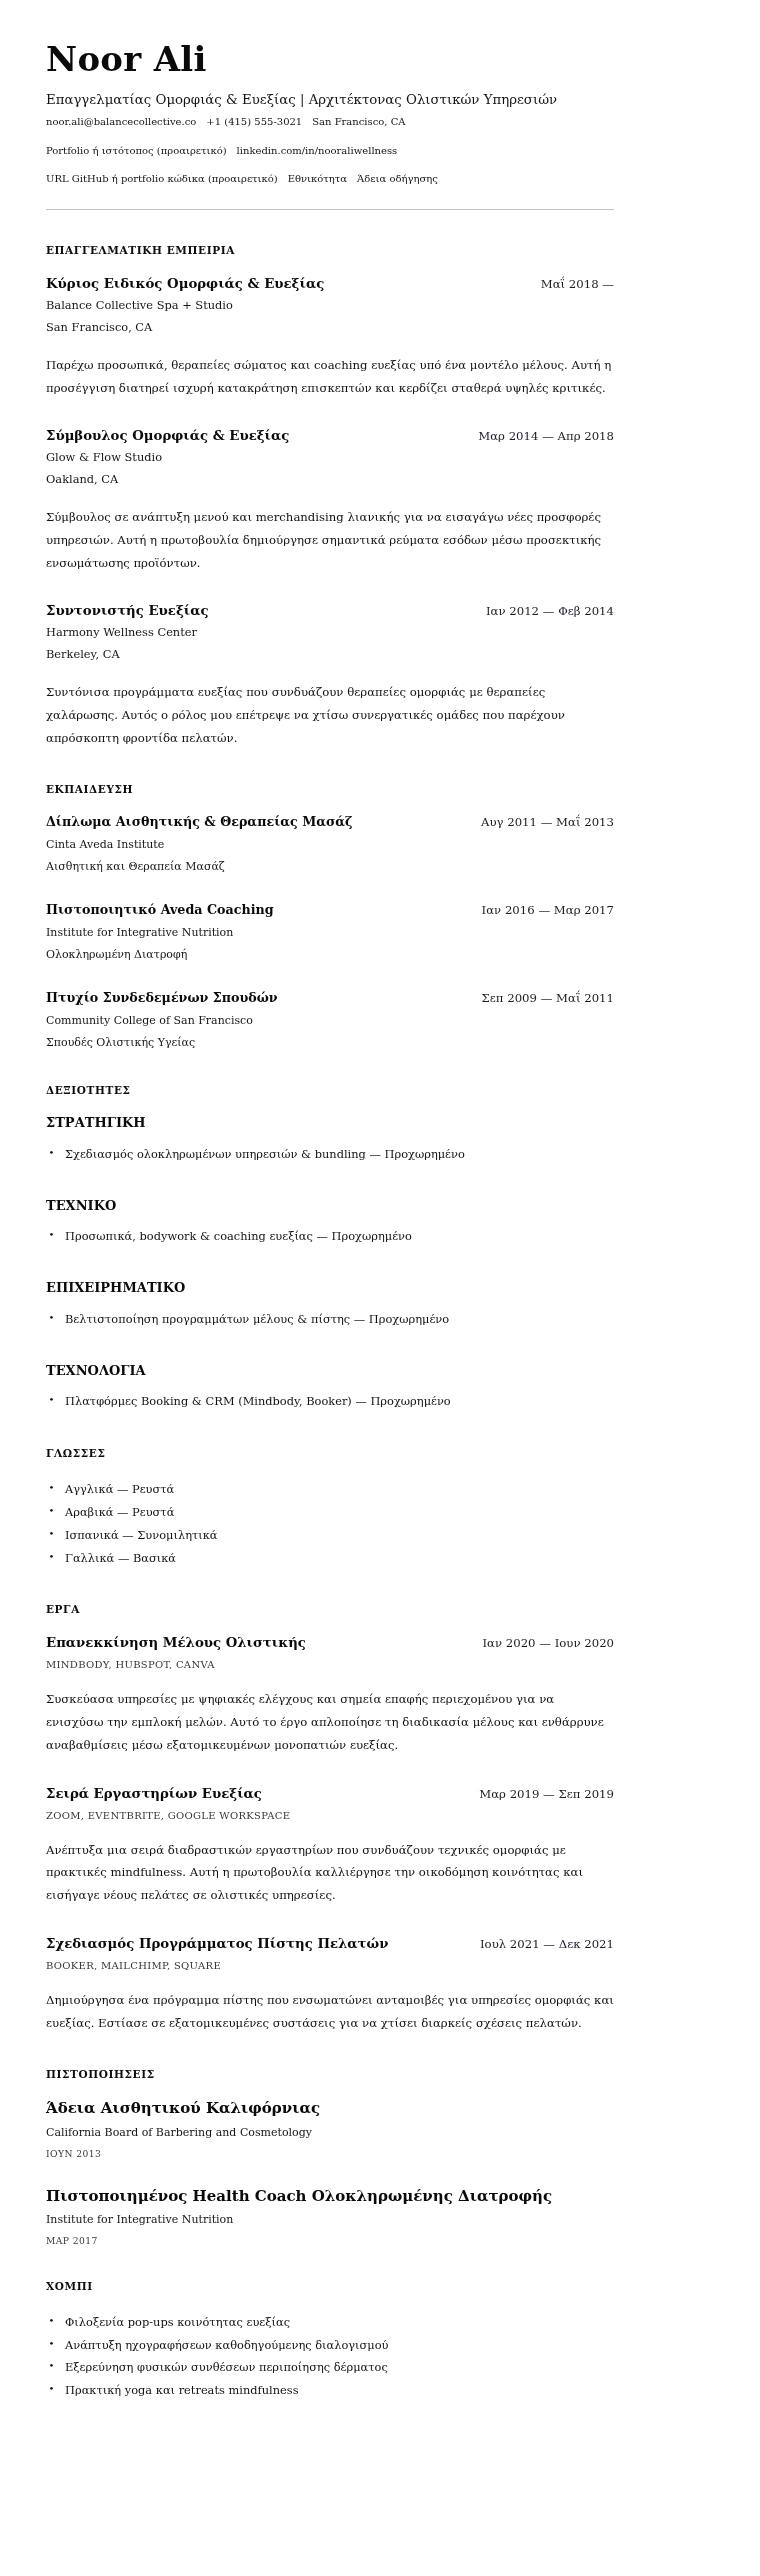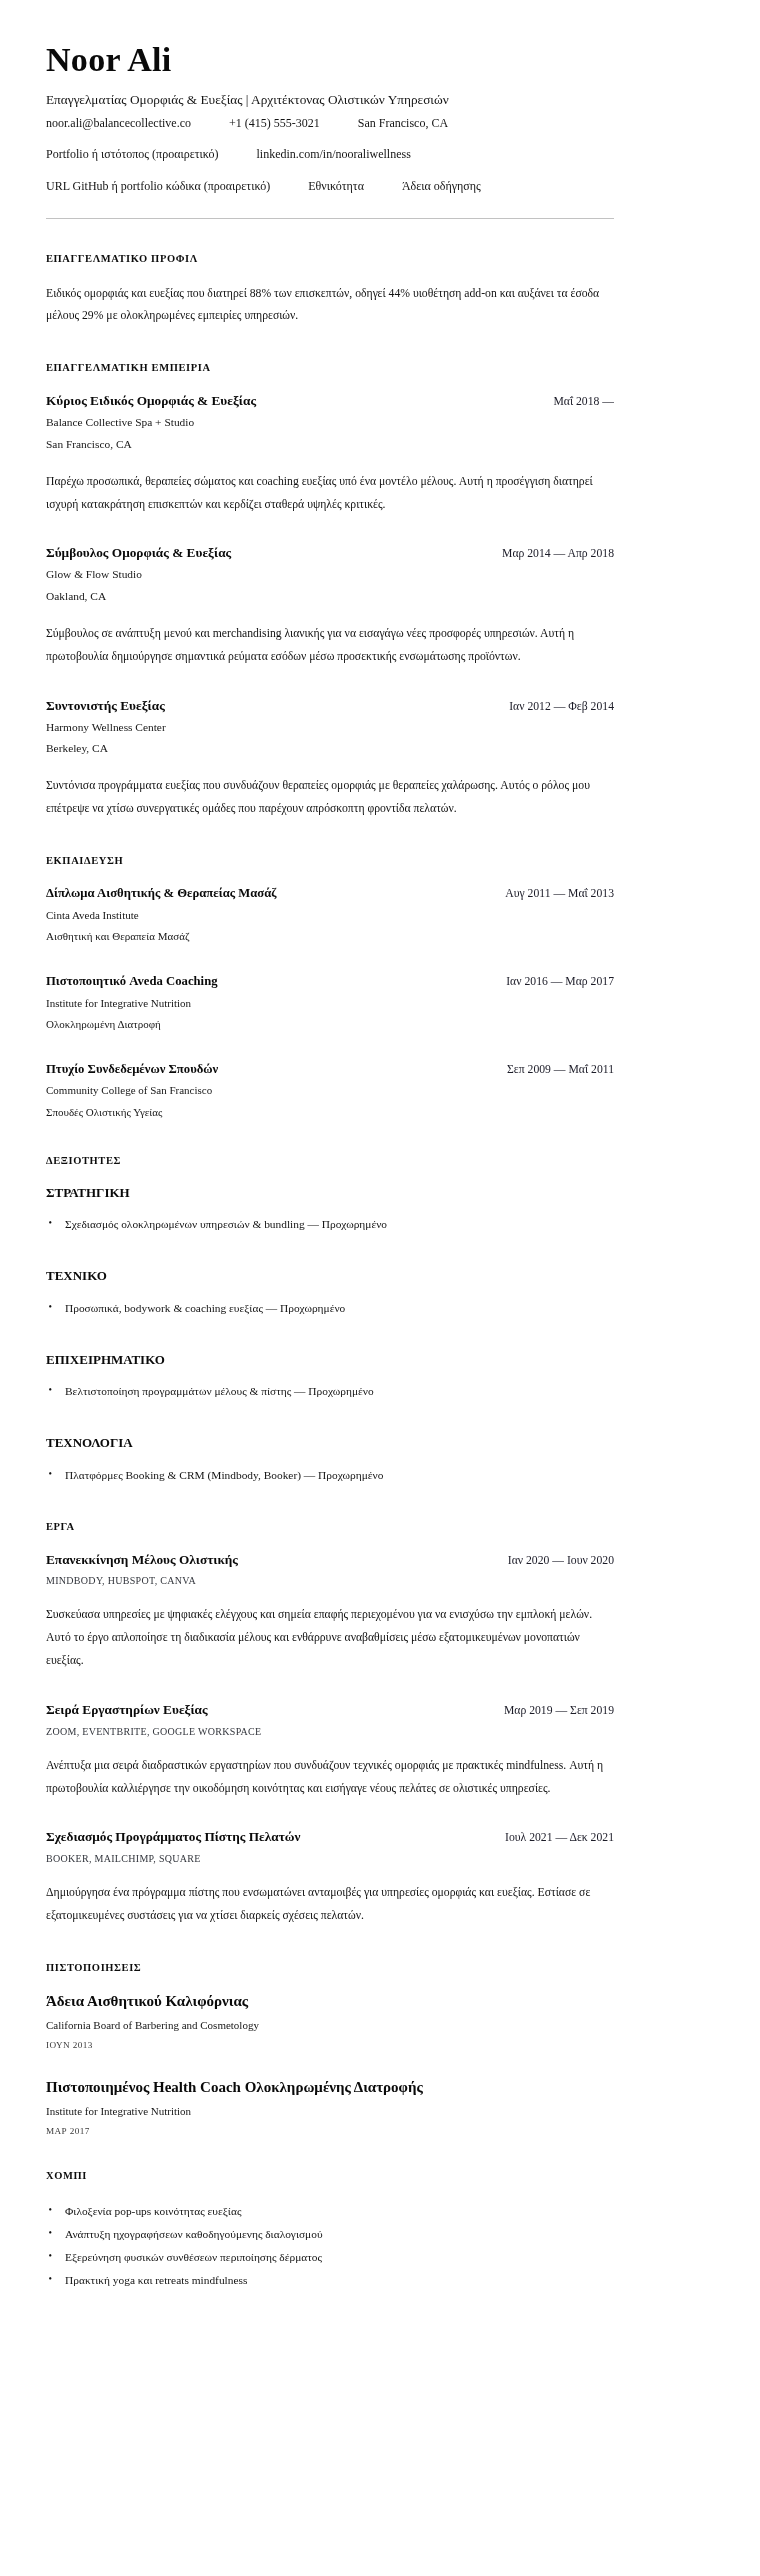--- a/index.html
+++ b/index.html
@@ -11,43 +11,42 @@
     width: 760px;
     min-height: 2576px;
     color: #111111;
     font-family: "DejaVu Serif", "Liberation Serif", serif;
     -webkit-font-smoothing: antialiased;
   }
   .page {
     box-sizing: border-box;
     width: 660px;
     padding: 41px 46px 51px 46px;
-    font-family: Liberation Serif, serif;
   }
 
   
   .name {
     font-size: 34px;
     font-weight: 700;
     line-height: 1.1;
     letter-spacing: 0.3px;
     margin: 0 0 12.7px 0;
     color: #0a0a0a;
   }
   .subtitle {
     font-size: 13.3px;
     line-height: 1.35;
     margin: 0 0 6px 0;
     color: #151515;
   }
   .contact-row {
     display: flex;
     flex-wrap: wrap;
-    gap: 38px;
-    font-size: 12px;
+    gap: 10px;
+    font-size: 10px;
     line-height: 1.4;
     margin: 0 0 14.6px 0;
     color: #141414;
   }
   .header-divider {
     border: none;
     border-top: 0.6px solid #c2c2c2;
     margin: 23px 0 0 0;
   }
 
@@ -169,24 +168,20 @@
     </div>
     <div class="contact-row">
       <span>URL GitHub ή portfolio κώδικα (προαιρετικό)</span>
       <span>Εθνικότητα</span>
       <span>Άδεια οδήγησης</span>
     </div>
 
     <hr class="header-divider">
   </header>
 
-  <section class="section">
-    <h2 class="section-heading">ΕΠΑΓΓΕΛΜΑΤΙΚΟ ΠΡΟΦΙΛ</h2>
-    <p class="para">Ειδικός ομορφιάς και ευεξίας που διατηρεί 88% των επισκεπτών, οδηγεί 44% υιοθέτηση add-on και αυξάνει τα έσοδα μέλους 29% με ολοκληρωμένες εμπειρίες υπηρεσιών.</p>
-  </section>
 
   <section class="section">
     <h2 class="section-heading">ΕΠΑΓΓΕΛΜΑΤΙΚΗ ΕΜΠΕΙΡΙΑ</h2>
 
     <div class="entry">
       <div class="entry-header">
         <span class="entry-title">Κύριος Ειδικός Ομορφιάς &amp; Ευεξίας</span>
         <span class="entry-date">Μαΐ 2018 —</span>
       </div>
       <div class="entry-sub">Balance Collective Spa + Studio</div>
@@ -263,20 +258,29 @@
     <ul class="bullet-list">
       <li>Βελτιστοποίηση προγραμμάτων μέλους &amp; πίστης — Προχωρημένο</li>
     </ul>
 
     <h3 class="skill-group-heading">ΤΕΧΝΟΛΟΓΙΑ</h3>
     <ul class="bullet-list">
       <li>Πλατφόρμες Booking &amp; CRM (Mindbody, Booker) — Προχωρημένο</li>
     </ul>
   </section>
 
+  <section class="section">
+    <h2 class="section-heading">ΓΛΩΣΣΕΣ</h2>
+    <ul class="bullet-list">
+      <li>Αγγλικά — Ρευστά</li>
+      <li>Αραβικά — Ρευστά</li>
+      <li>Ισπανικά — Συνομιλητικά</li>
+      <li>Γαλλικά — Βασικά</li>
+    </ul>
+  </section>
 
   <section class="section">
     <h2 class="section-heading">ΕΡΓΑ</h2>
 
     <div class="entry">
       <div class="entry-header">
         <span class="entry-title">Επανεκκίνηση Μέλους Ολιστικής</span>
         <span class="entry-date">Ιαν 2020 — Ιουν 2020</span>
       </div>
       <div class="tools-line">MINDBODY, HUBSPOT, CANVA</div>

